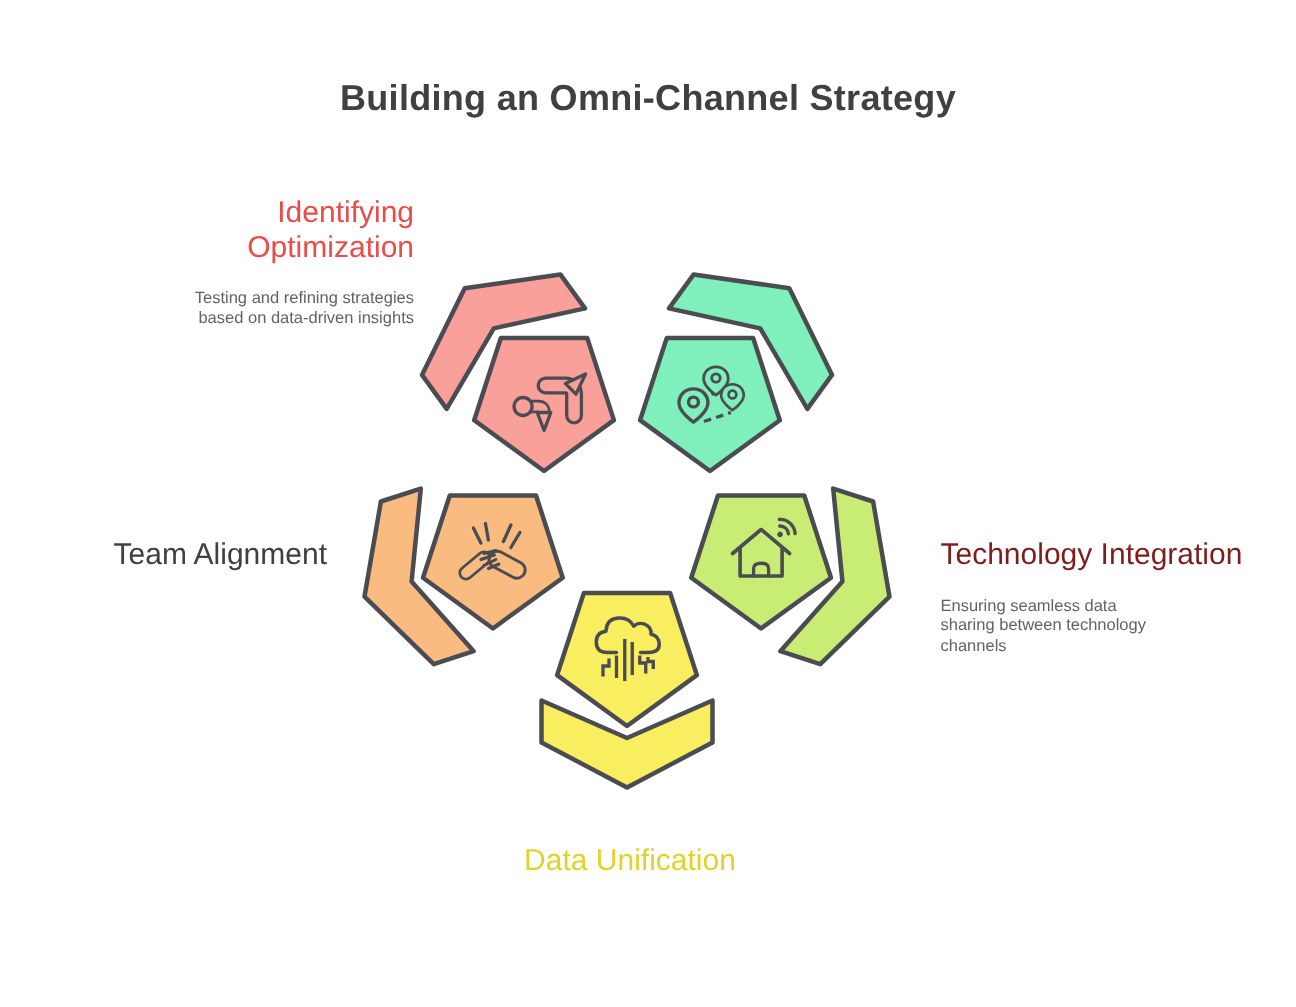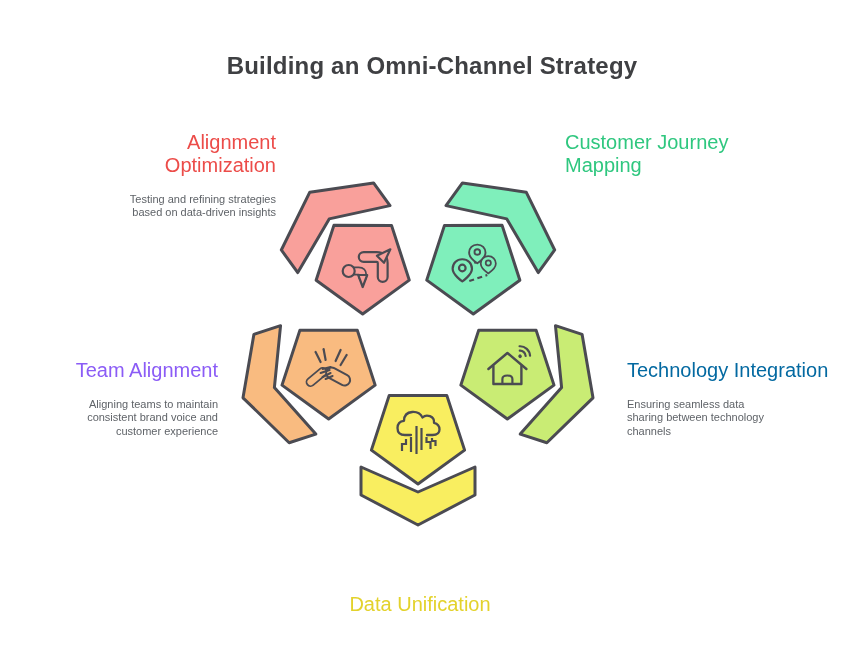--- a/index.html
+++ b/index.html
@@ -22,21 +22,21 @@
     margin:16px 0 0; font-size:11px; line-height:1.22; color:#5F6368;
     white-space:pre-line;
   }
   .align-right  { text-align:right; }
   .align-left   { text-align:left; }
   .align-center { text-align:center; }
   #sec-continuous-optimization { top:131px; right:588px; }
   #sec-customer-journey-mapping { top:131px; left:565px; }
   #sec-team-alignment { top:359px; right:646px; }
   #sec-technology-integration { top:359px; left:627px; }
-  #sec-data-unification { top:593px; left:310px; width:220px; }
+  #sec-data-unification { top:563px; left:310px; width:220px; }
 </style>
 </head>
 <body>
 
 <div class="canvas">
 
   <h1 class="page-title" style="color: rgb(63, 64, 67);">Building an Omni-Channel Strategy</h1>
 
   <svg class="diagram" id="diagram" width="864" height="671" viewBox="0 0 864 671" aria-hidden="true">
       <g transform="translate(362.7,265)">
@@ -128,40 +128,35 @@
             <path d="M -1.5 -8 L -1.5 20"></path>
             <path d="M 3.5 -6 L 3.5 16"></path>
             <path d="M 8.5 3 L 8.5 8 L 12.5 8 L 12.5 15"></path>
             <path d="M 14 4 L 14 7 L 17.5 7 L 17.5 12"></path>
           </g>
         </g>
       </g>
     </svg>
 
   <div class="section align-right" id="sec-continuous-optimization">
-    <h2 style="color: rgb(236, 76, 73);">Alignment
+    <h2 style="color: rgb(236, 76, 73);">Identifying
 Optimization</h2>
     <p>Testing and refining strategies
 based on data-driven insights</p>
   </div>
 
   <div class="section align-left" id="sec-customer-journey-mapping">
-    <h2 style="color: rgb(47, 199, 127);">Customer Journey
-Mapping</h2>
   </div>
 
   <div class="section align-right" id="sec-team-alignment">
-    <h2 style="color: #8b5cf6;">Team Alignment</h2>
-    <p>Aligning teams to maintain
-consistent brand voice and
-customer experience</p>
+    <h2 style="color: #404040;">Team Alignment</h2>
   </div>
 
   <div class="section align-left" id="sec-technology-integration">
-    <h2 style="color: #0369a1;">Technology Integration</h2>
+    <h2 style="color: #7f1d1d;">Technology Integration</h2>
     <p>Ensuring seamless data
 sharing between technology
 channels</p>
   </div>
 
   <div class="section align-center" id="sec-data-unification">
     <h2 style="color: rgb(227, 210, 43);">Data Unification</h2>
   </div>
 
 </div>

